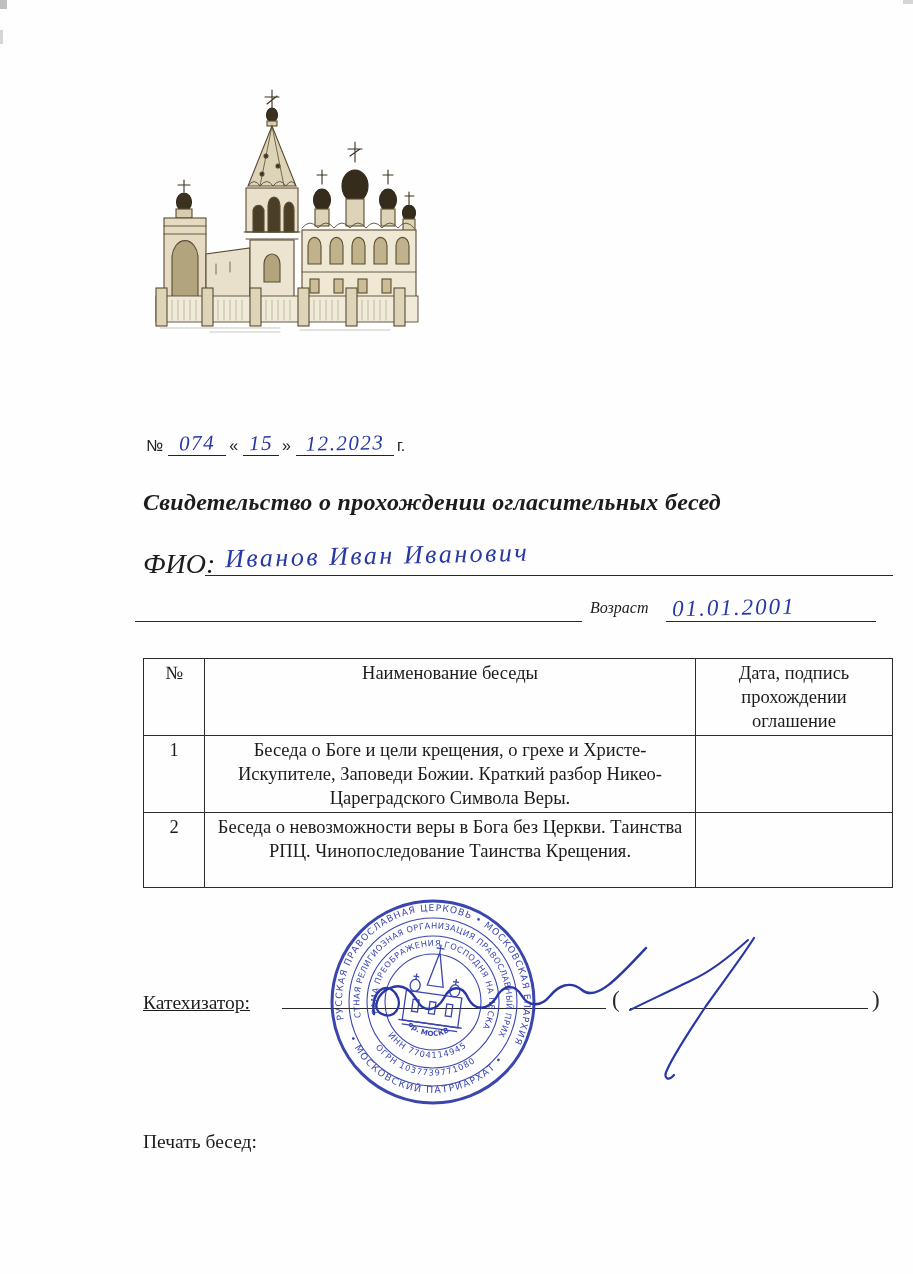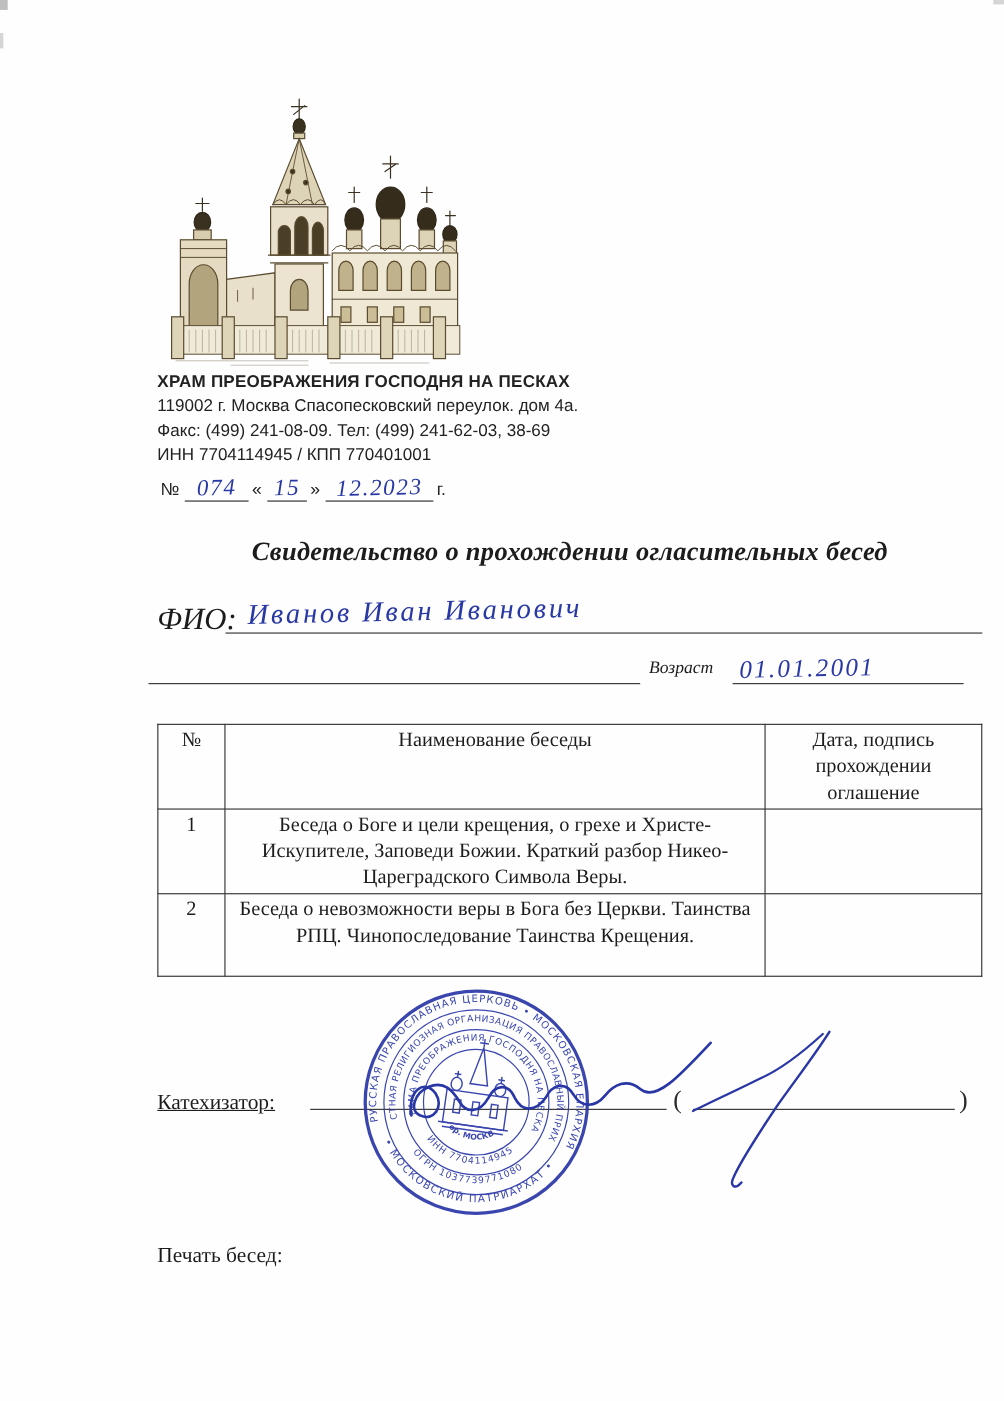--- a/index.html
+++ b/index.html
@@ -19,21 +19,21 @@
   .docnum{left:143px;top:428px;display:flex;align-items:flex-end;height:28px;
     font-family:"Liberation Sans",sans-serif;font-size:16px;color:#222;}
   .slot{display:inline-block;border-bottom:1.6px solid #222;text-align:center;height:26px;position:relative;}
   .slot .hw{position:absolute;left:0;right:0;bottom:-1px;}
   .w56{width:58px;} .w34{width:36px;} .w96{width:98px;}
   .docnum .sym{padding:0 5px 1px 3px;}
   
   .hw{font-family:"Liberation Serif",serif;font-style:italic;color:#2838a4;
     letter-spacing:1.5px;white-space:nowrap;transform:rotate(-1.2deg);}
   
-  .title{left:143px;top:489px;width:750px;text-align:center;
+  .title{left:143px;top:489px;width:750px;text-align:left;
     font-size:24px;font-weight:bold;font-style:italic;letter-spacing:.3px;}
   
   .fio-label{left:143px;top:548px;font-size:28px;font-style:italic;}
   .fio-line{left:205px;top:575px;width:688px;border-bottom:1.6px solid #2a2a2a;}
   .fio-hw{left:225px;top:541px;font-size:26px;letter-spacing:2.5px;}
   
   .age-line-l{left:135px;top:621px;width:447px;border-bottom:1.6px solid #2a2a2a;}
   .age-label{left:590px;top:599px;font-size:16px;font-style:italic;}
   .age-hw{left:672px;top:595px;font-size:23px;letter-spacing:2px;}
   .age-line-r{left:666px;top:621px;width:210px;border-bottom:1.6px solid #2a2a2a;}
@@ -144,26 +144,20 @@
         <path d="M116 218 v20 M122 218 v20 M128 218 v20 M134 218 v20 M140 218 v20"></path>
         <path d="M164 218 v20 M170 218 v20 M176 218 v20 M182 218 v20 M188 218 v20"></path>
         <path d="M212 218 v20 M218 218 v20 M224 218 v20 M230 218 v20 M236 218 v20"></path>
       </g>
       <g stroke-width=".8" opacity=".4">
         <path d="M10 246 h120 M150 248 h90 M60 250 h70"></path>
       </g>
     </g>
   </svg>
 
-  <div class="abs letterhead">
-    <div class="org">ХРАМ ПРЕОБРАЖЕНИЯ ГОСПОДНЯ НА ПЕСКАХ</div>
-    <div>119002 г. Москва Спасопесковский переулок. дом 4а.</div>
-    <div>Факс: (499) 241-08-09. Тел: (499) 241-62-03, 38-69</div>
-    <div>ИНН 7704114945 / КПП 770401001</div>
-  </div>
 
   <div class="abs docnum">
     <span class="sym">№</span>
     <span class="slot w56">
         <span class="hw" style="font-size:21px;">074</span>
       </span>
     <span class="sym">«</span>
     <span class="slot w34">
         <span class="hw" style="font-size:21px;">15</span>
       </span>

